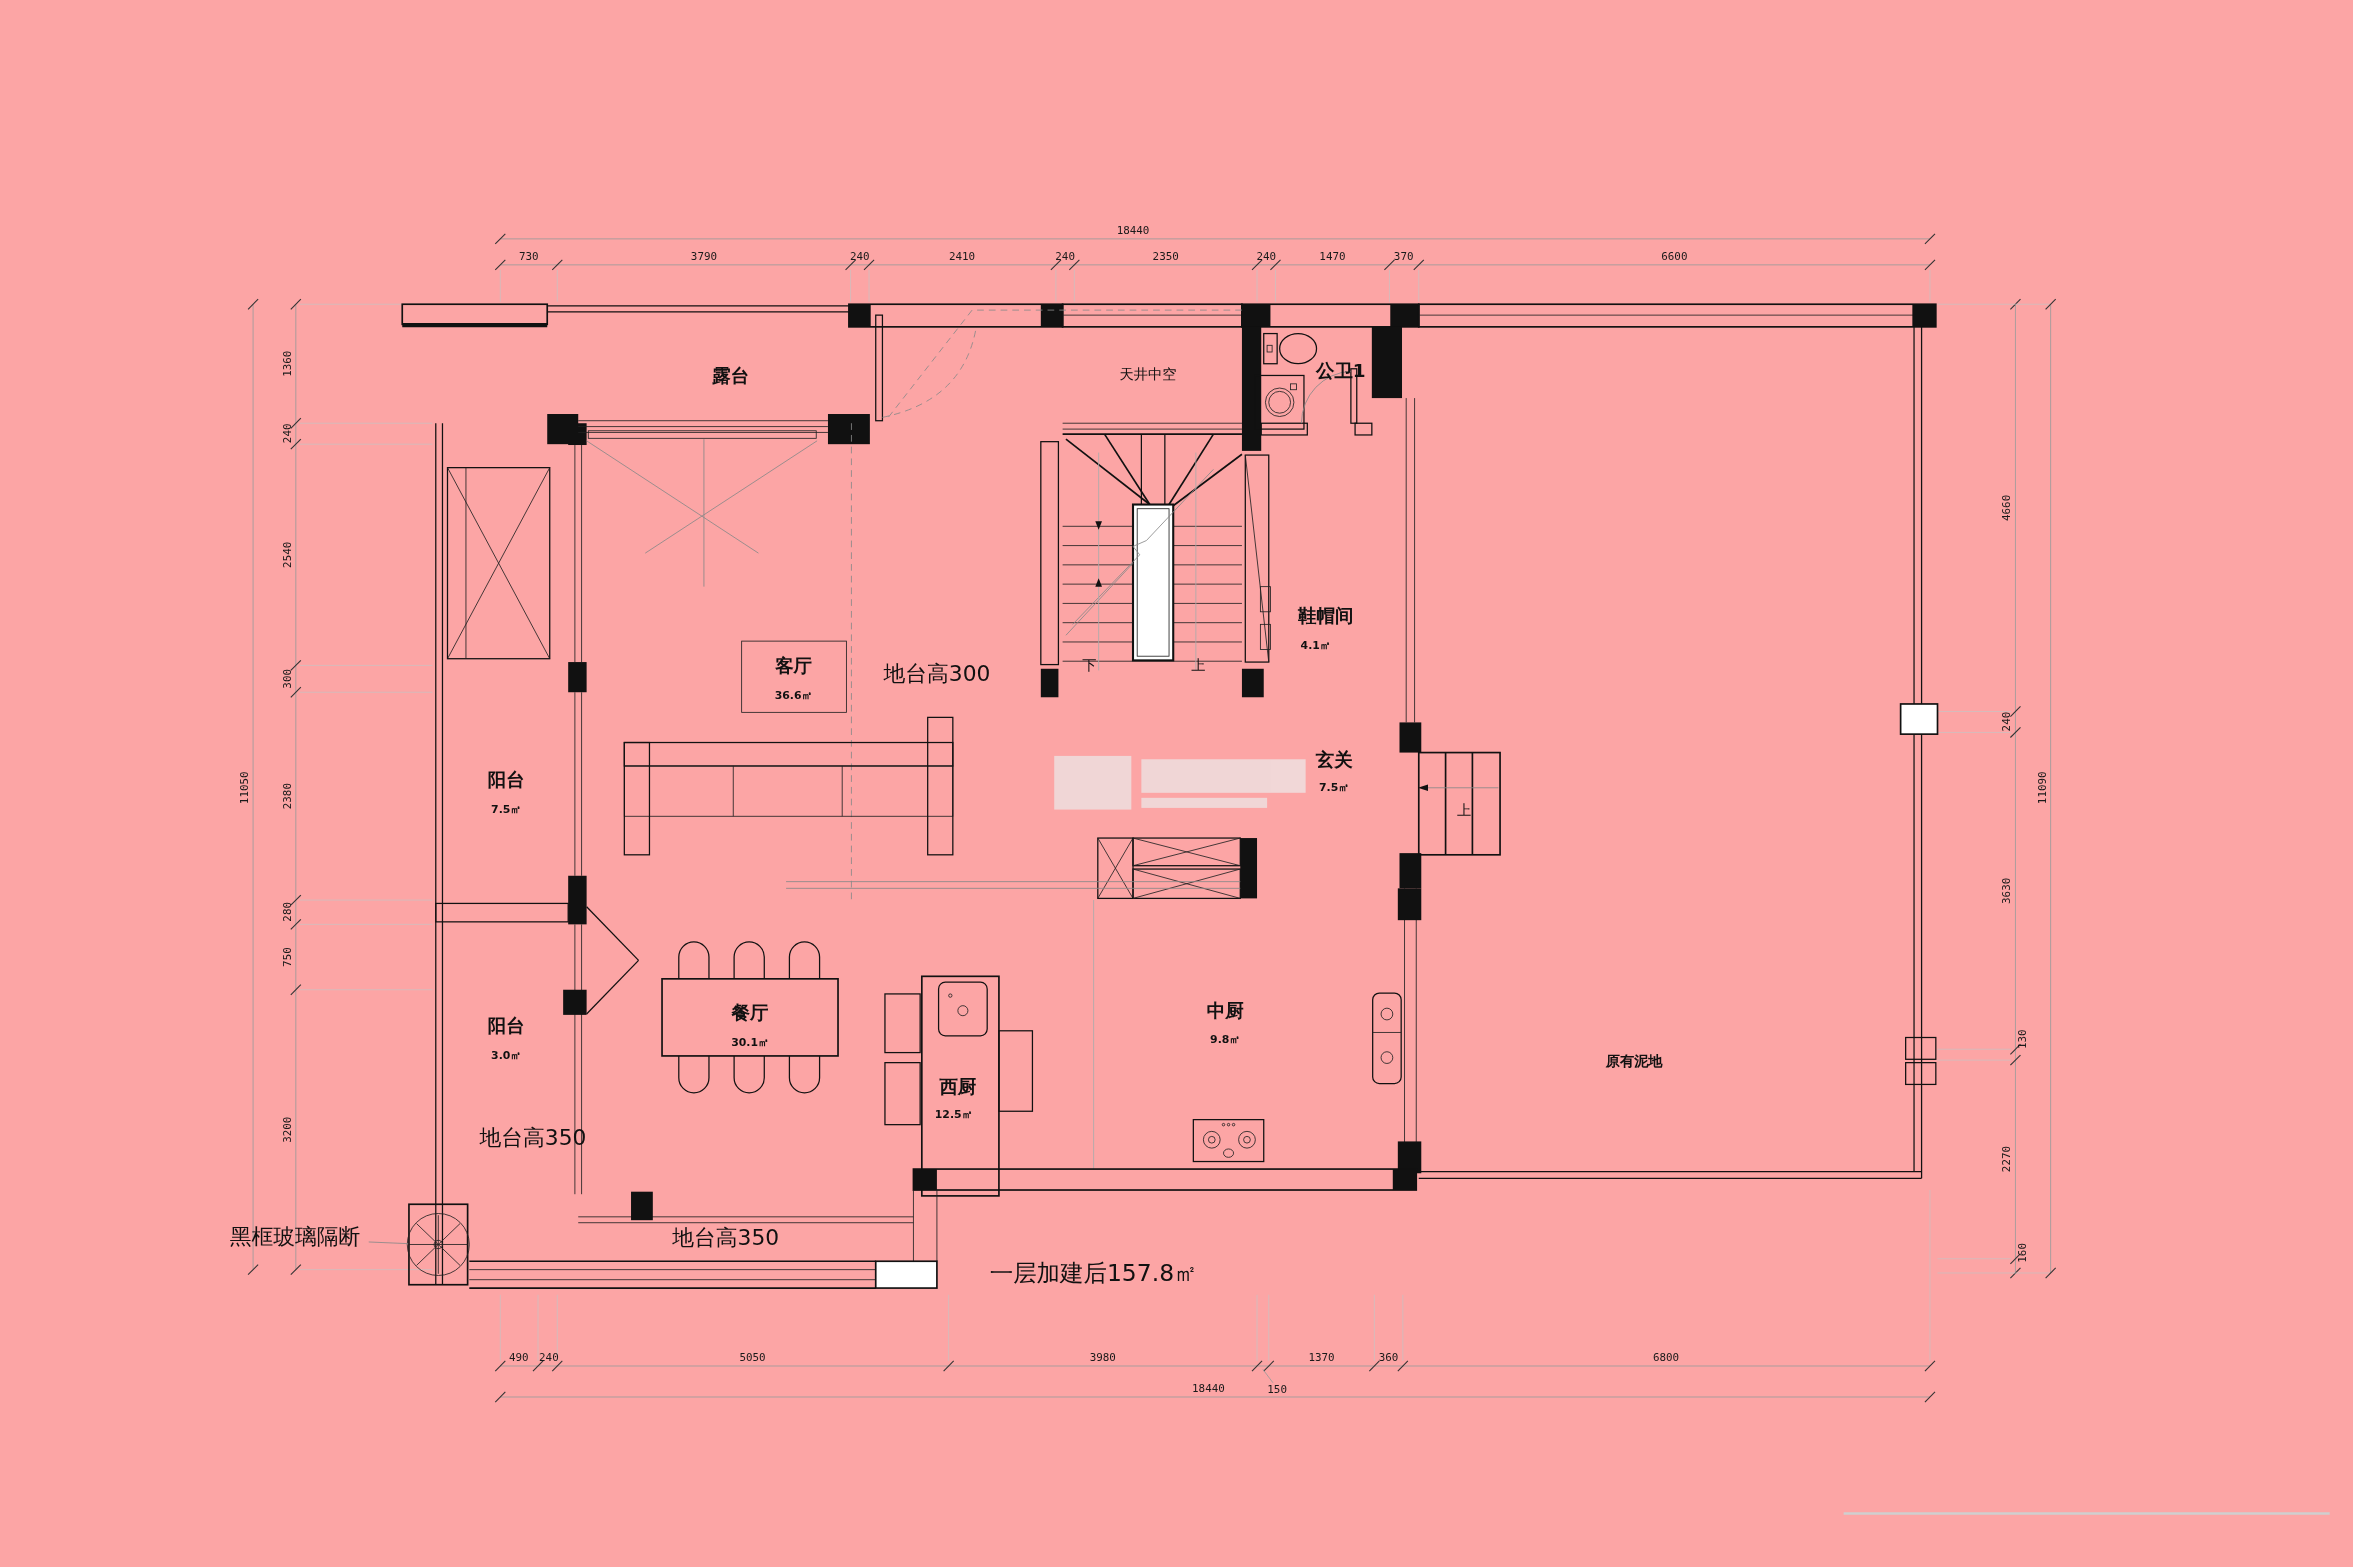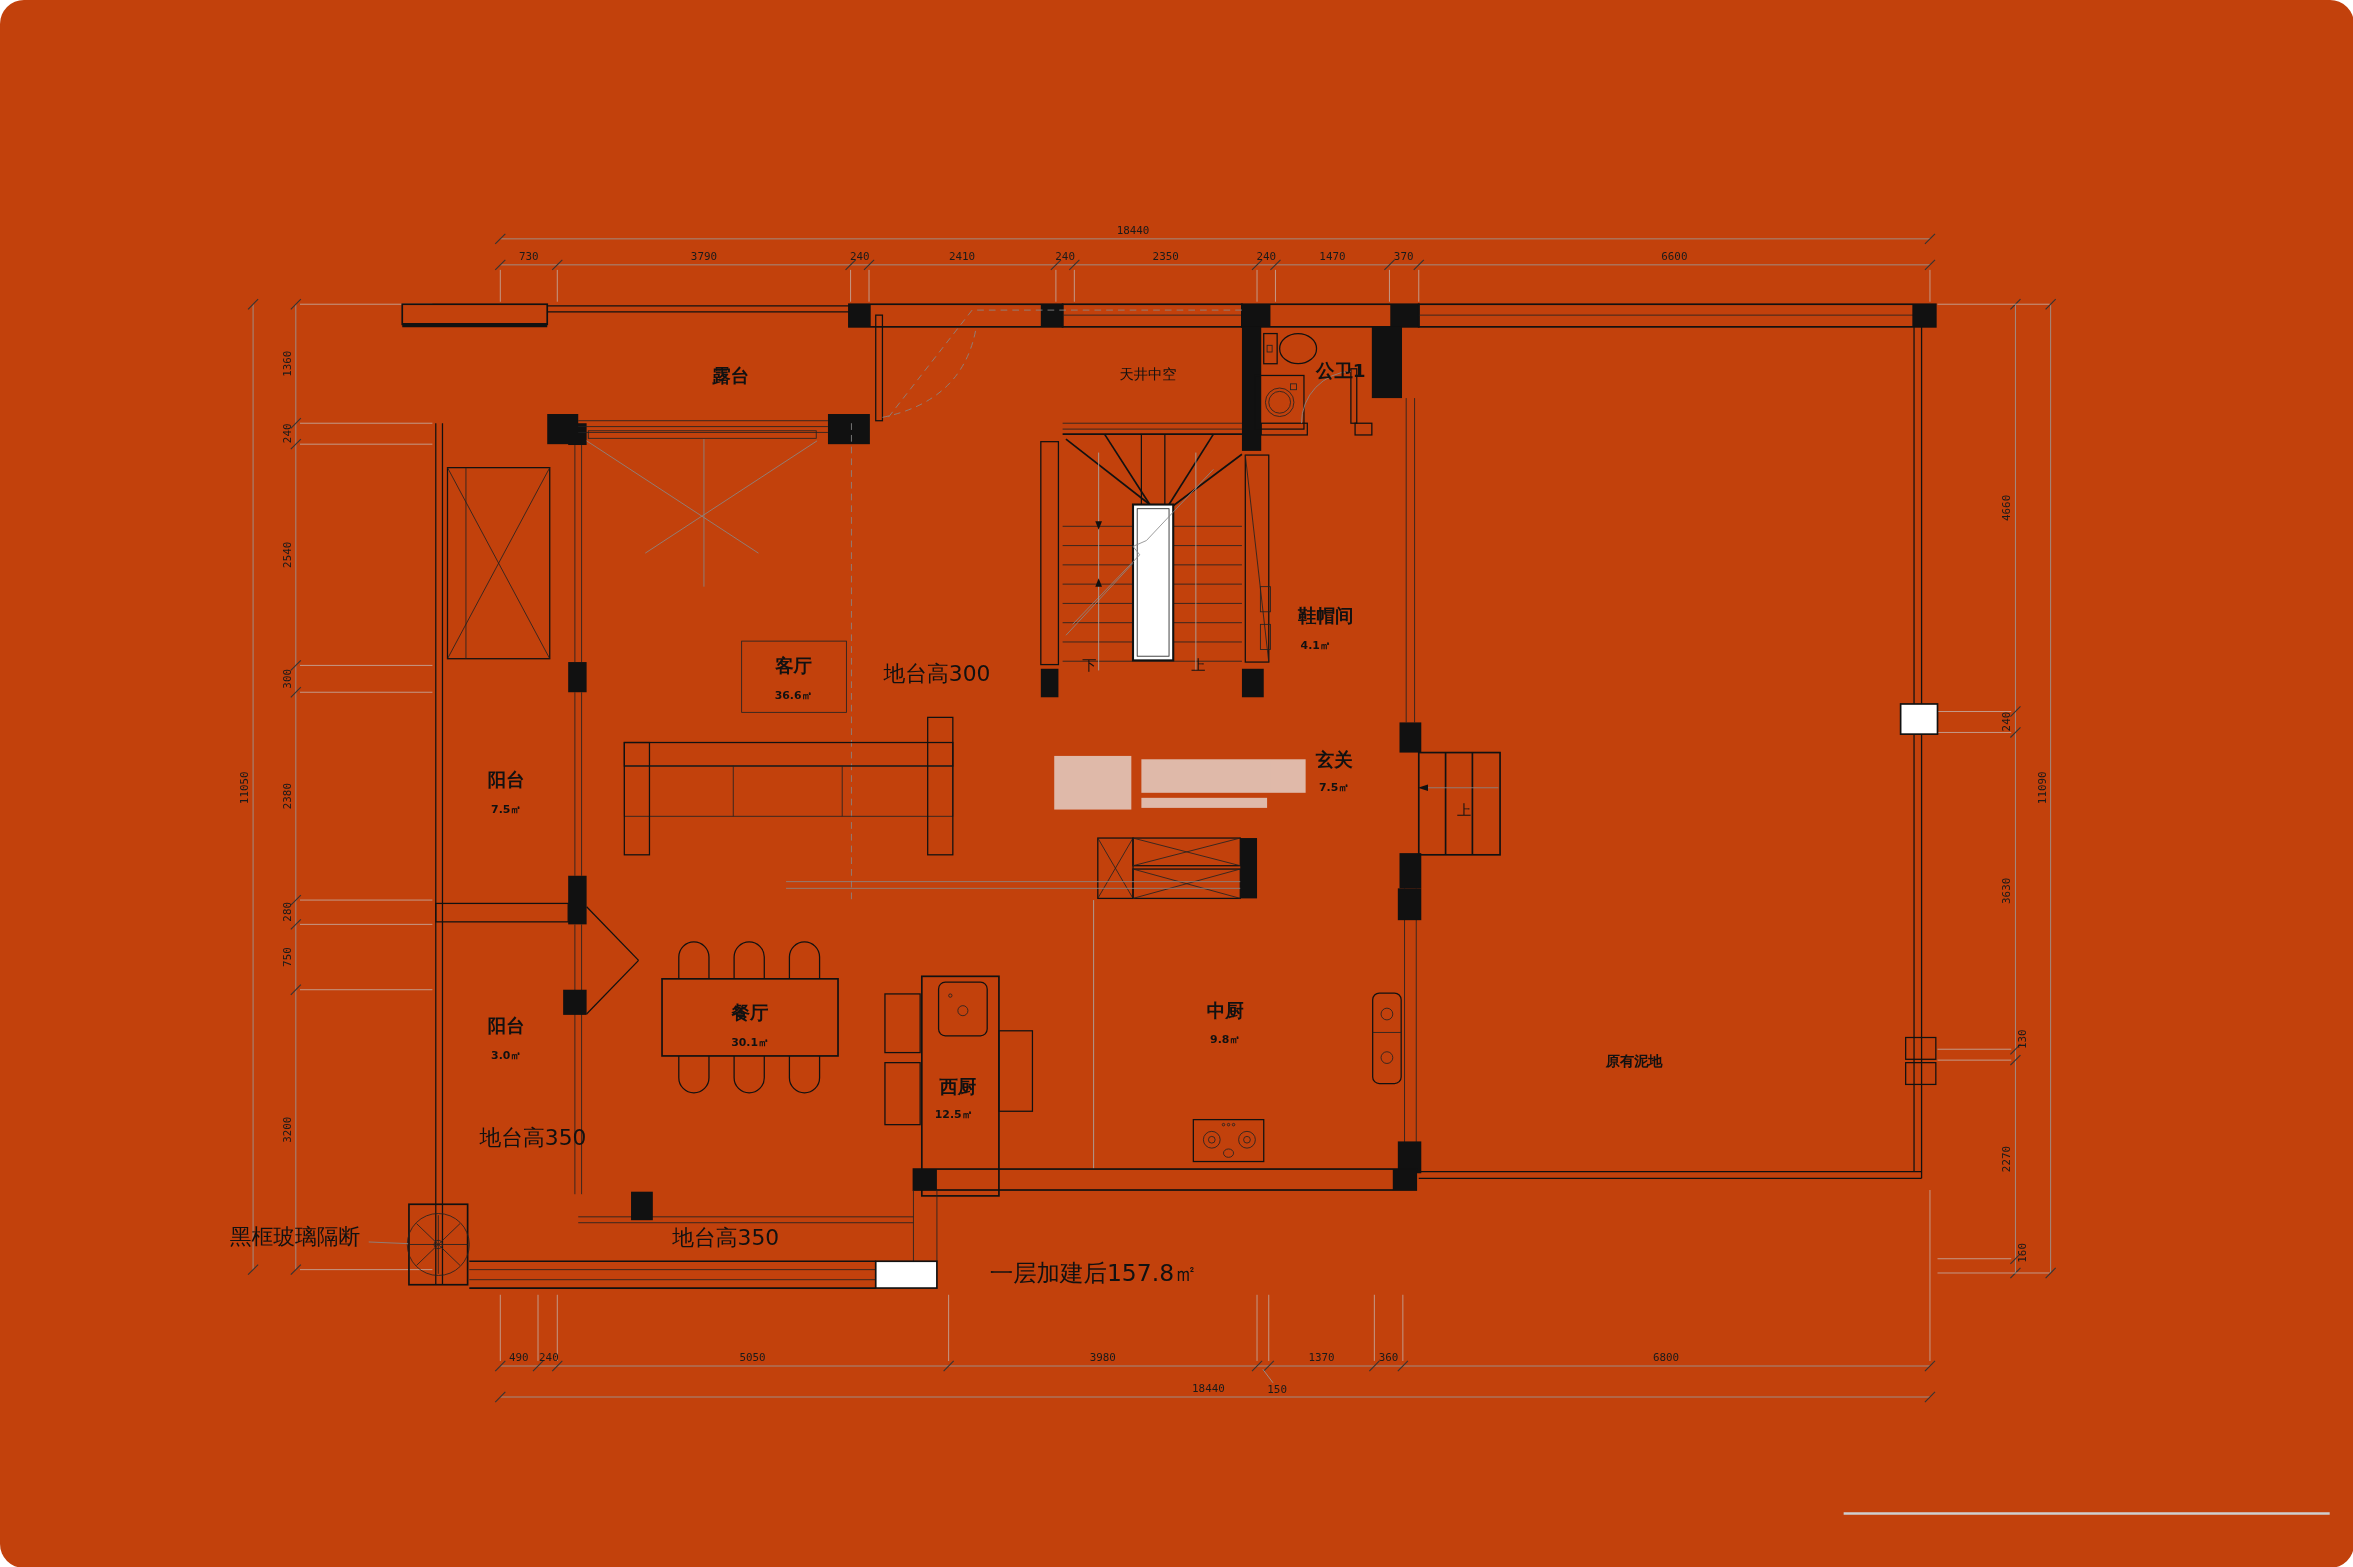--- a/index.html
+++ b/index.html
@@ -1,17 +1,17 @@
 <!DOCTYPE html>
 <html style="font-size:13.4px"><head>
 <meta charset="utf-8">
 <style>
   html,body{margin:0;padding:0;background:#fff;}
-  .canvas{position:relative;width:2354px;height:1568px;background:#c2410c;overflow:hidden;
-          font-family:"DejaVu Sans",sans-serif;border-radius:24px;}
+  .canvas{position:relative;width:2354px;height:1568px;background:#fca5a5;overflow:hidden;
+          font-family:"DejaVu Sans",sans-serif;}
   svg{position:absolute;left:0;top:0;}
   .w2{fill:none;stroke:#111;stroke-width:2}
   .w15{fill:none;stroke:#111;stroke-width:1.5}
   .w1{fill:none;stroke:#222;stroke-width:1}
   .blk{fill:#111;stroke:none}
   .wht{fill:#fff;stroke:#111;stroke-width:2}
   .dim{stroke:#9a9a9a;stroke-width:1;fill:none}
   .ext{stroke:#c4c4c4;stroke-width:0.8;fill:none}
   .tk{stroke:#333;stroke-width:1.3;fill:none}
   .gray{stroke:#888;stroke-width:1;fill:none}

